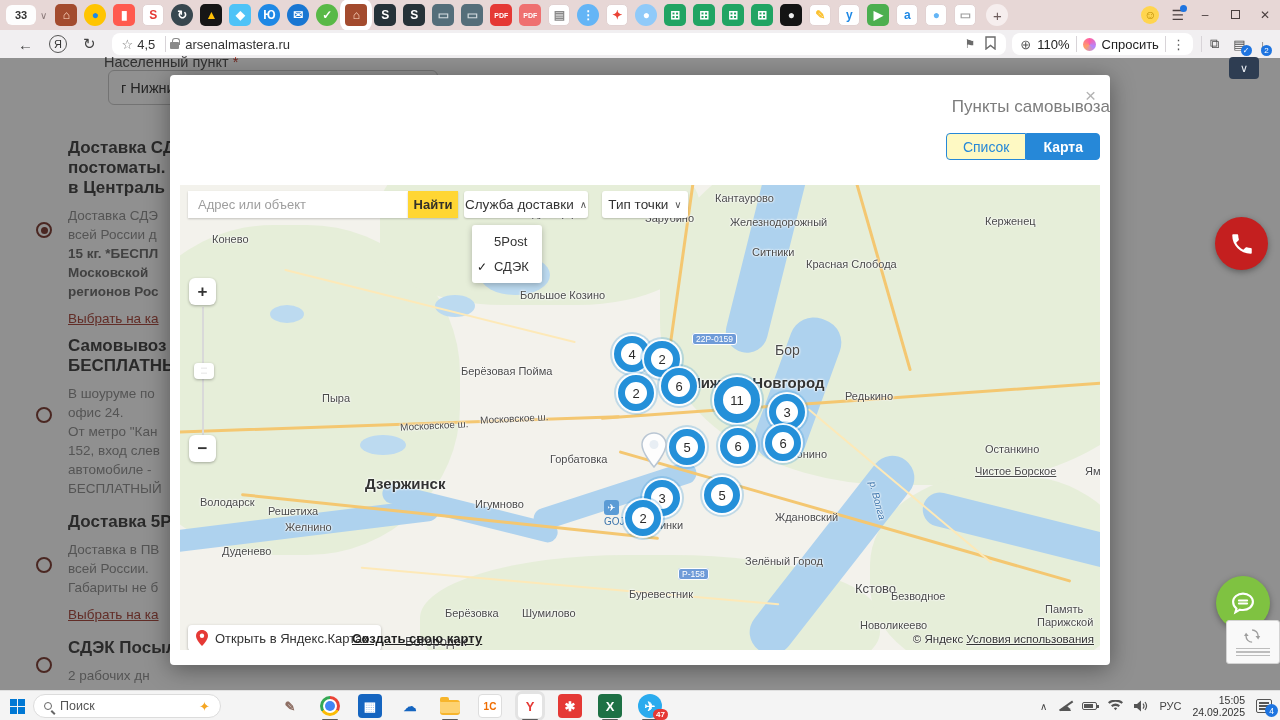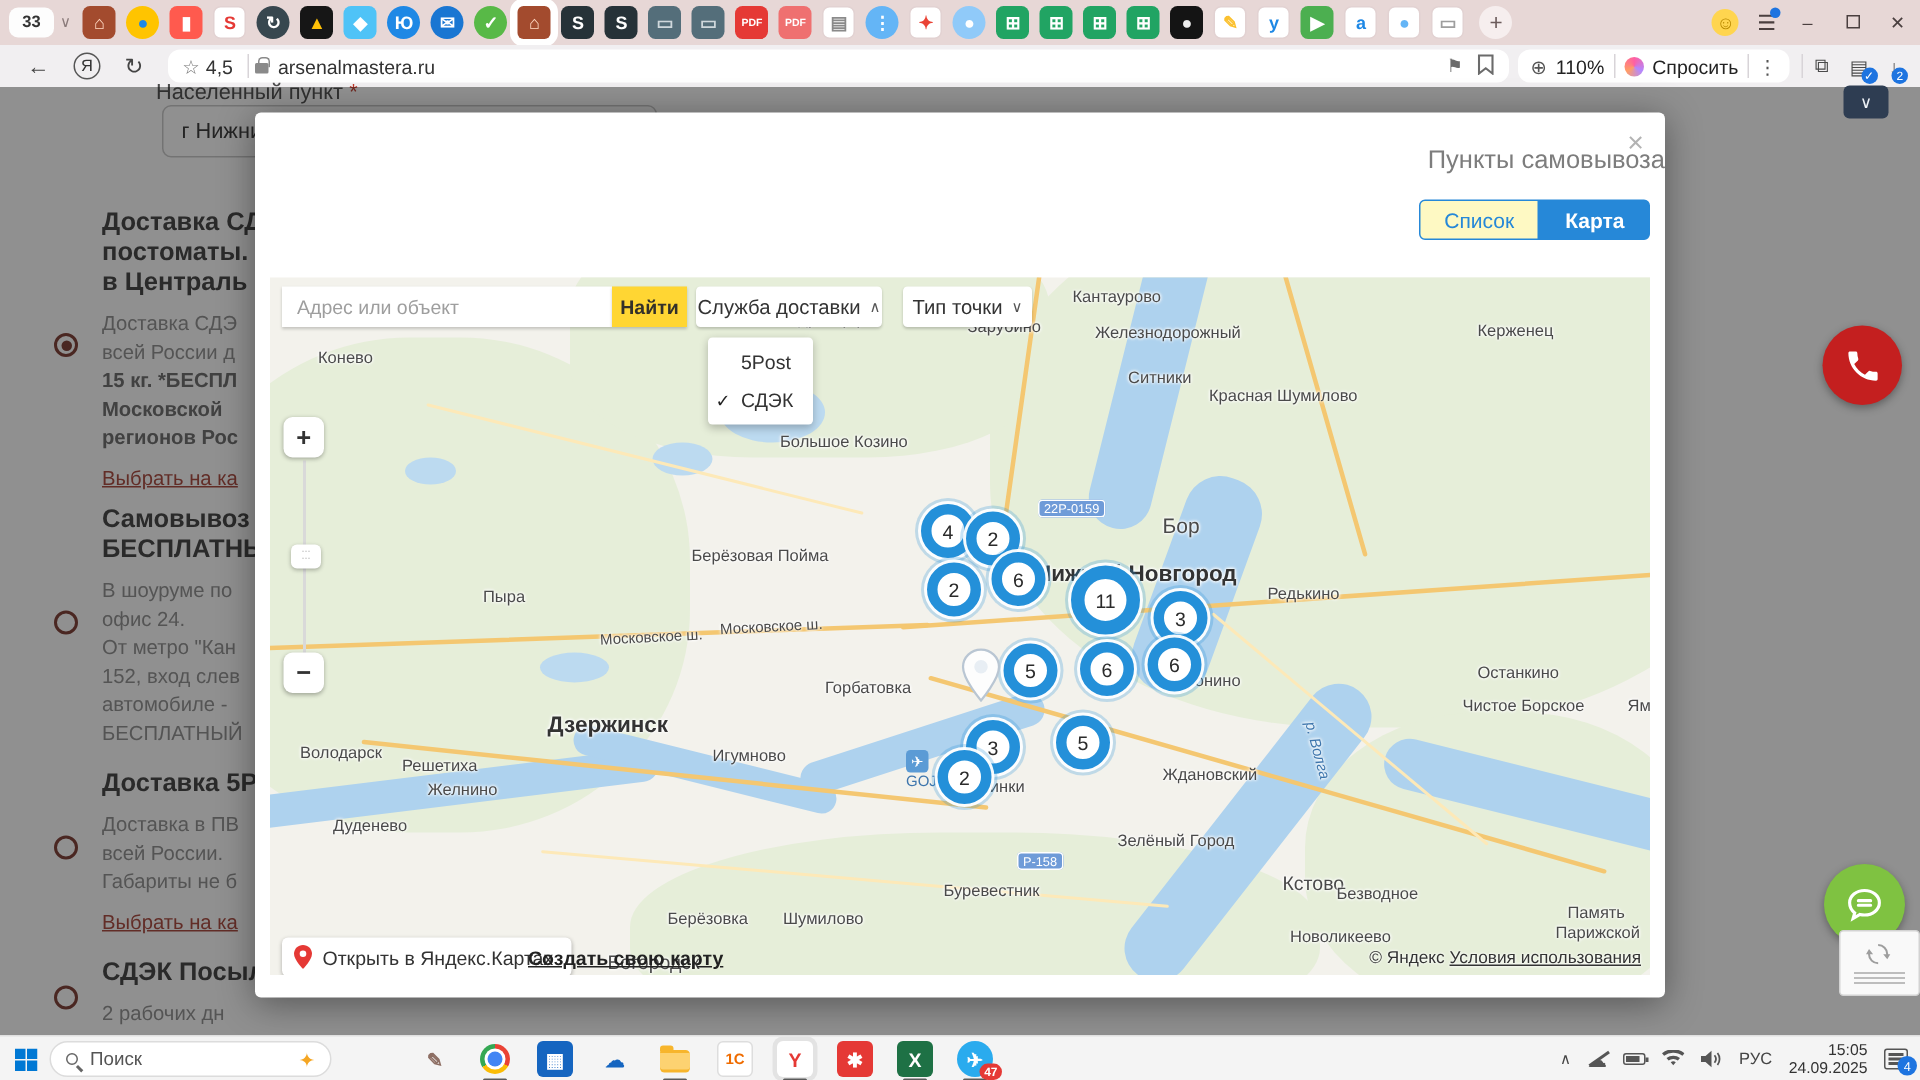--- a/index.html
+++ b/index.html
@@ -305,32 +305,32 @@
     <div class="road minor" style="left:600px;top:300px;width:240px;height:2px;transform:rotate(40deg);"></div>
     <div class="road minor" style="left:180px;top:400px;width:420px;height:2px;transform:rotate(5deg);"></div>
 
     <div id="labels-layer">
         <span class="map-label" style="left: 32px; top: 48px;">Конево</span>
         <span class="map-label" style="left: 317px; top: 22px;">пос. Гидроторф</span>
         <span class="map-label" style="left: 465px; top: 27px;">Зарубино</span>
         <span class="map-label" style="left: 535px; top: 7px;">Кантаурово</span>
         <span class="map-label" style="left: 550px; top: 31px;">Железнодорожный</span>
         <span class="map-label" style="left: 572px; top: 61px;">Ситники</span>
-        <span class="map-label" style="left: 626px; top: 73px;">Красная Шумилово</span>
+        <span class="map-label" style="left: 626px; top: 73px;">Красная Слобода</span>
         <span class="map-label" style="left: 805px; top: 30px;">Керженец</span>
         <span class="map-label" style="left: 340px; top: 104px;">Большое Козино</span>
         <span class="map-label" style="left: 595px; top: 157px; font-size: 14px;">Бор</span>
         <span class="map-label" style="left: 281px; top: 180px;">Берёзовая Пойма</span>
         <span class="map-label" style="left: 142px; top: 207px;">Пыра</span>
         <span class="map-label" style="left: 220px; top: 235px; font-size: 10px; transform: rotate(-3deg);">Московское ш.</span>
         <span class="map-label" style="left: 300px; top: 228px; font-size: 10px; transform: rotate(-3deg);">Московское ш.</span>
         <span class="map-label bold" style="left: 510px; top: 189px; font-size: 15px;">Нижний Новгород</span>
         <span class="map-label" style="left: 665px; top: 205px;">Редькино</span>
         <span class="map-label" style="left: 805px; top: 258px;">Останкино</span>
-        <span class="map-label" style="left: 795px; top: 280px;">Чистое Борское</span>
+        <span class="map-label" style="left: 795px; top: 280px; text-decoration: underline;">Чистое Борское</span>
         <span class="map-label" style="left: 905px; top: 280px;">Ямново</span>
         <span class="map-label" style="left: 370px; top: 268px;">Горбатовка</span>
         <span class="map-label bold" style="left: 185px; top: 290px; font-size: 15px;">Дзержинск</span>
         <span class="map-label" style="left: 20px; top: 311px;">Володарск</span>
         <span class="map-label" style="left: 88px; top: 320px;">Решетиха</span>
         <span class="map-label" style="left: 105px; top: 336px;">Желнино</span>
         <span class="map-label" style="left: 295px; top: 313px;">Игумново</span>
         <span class="map-label" style="left: 42px; top: 360px;">Дуденево</span>
         <span class="map-label" style="left: 600px; top: 263px;">Афонино</span>
         <span class="map-label" style="left: 460px; top: 334px;">Новинки</span>

